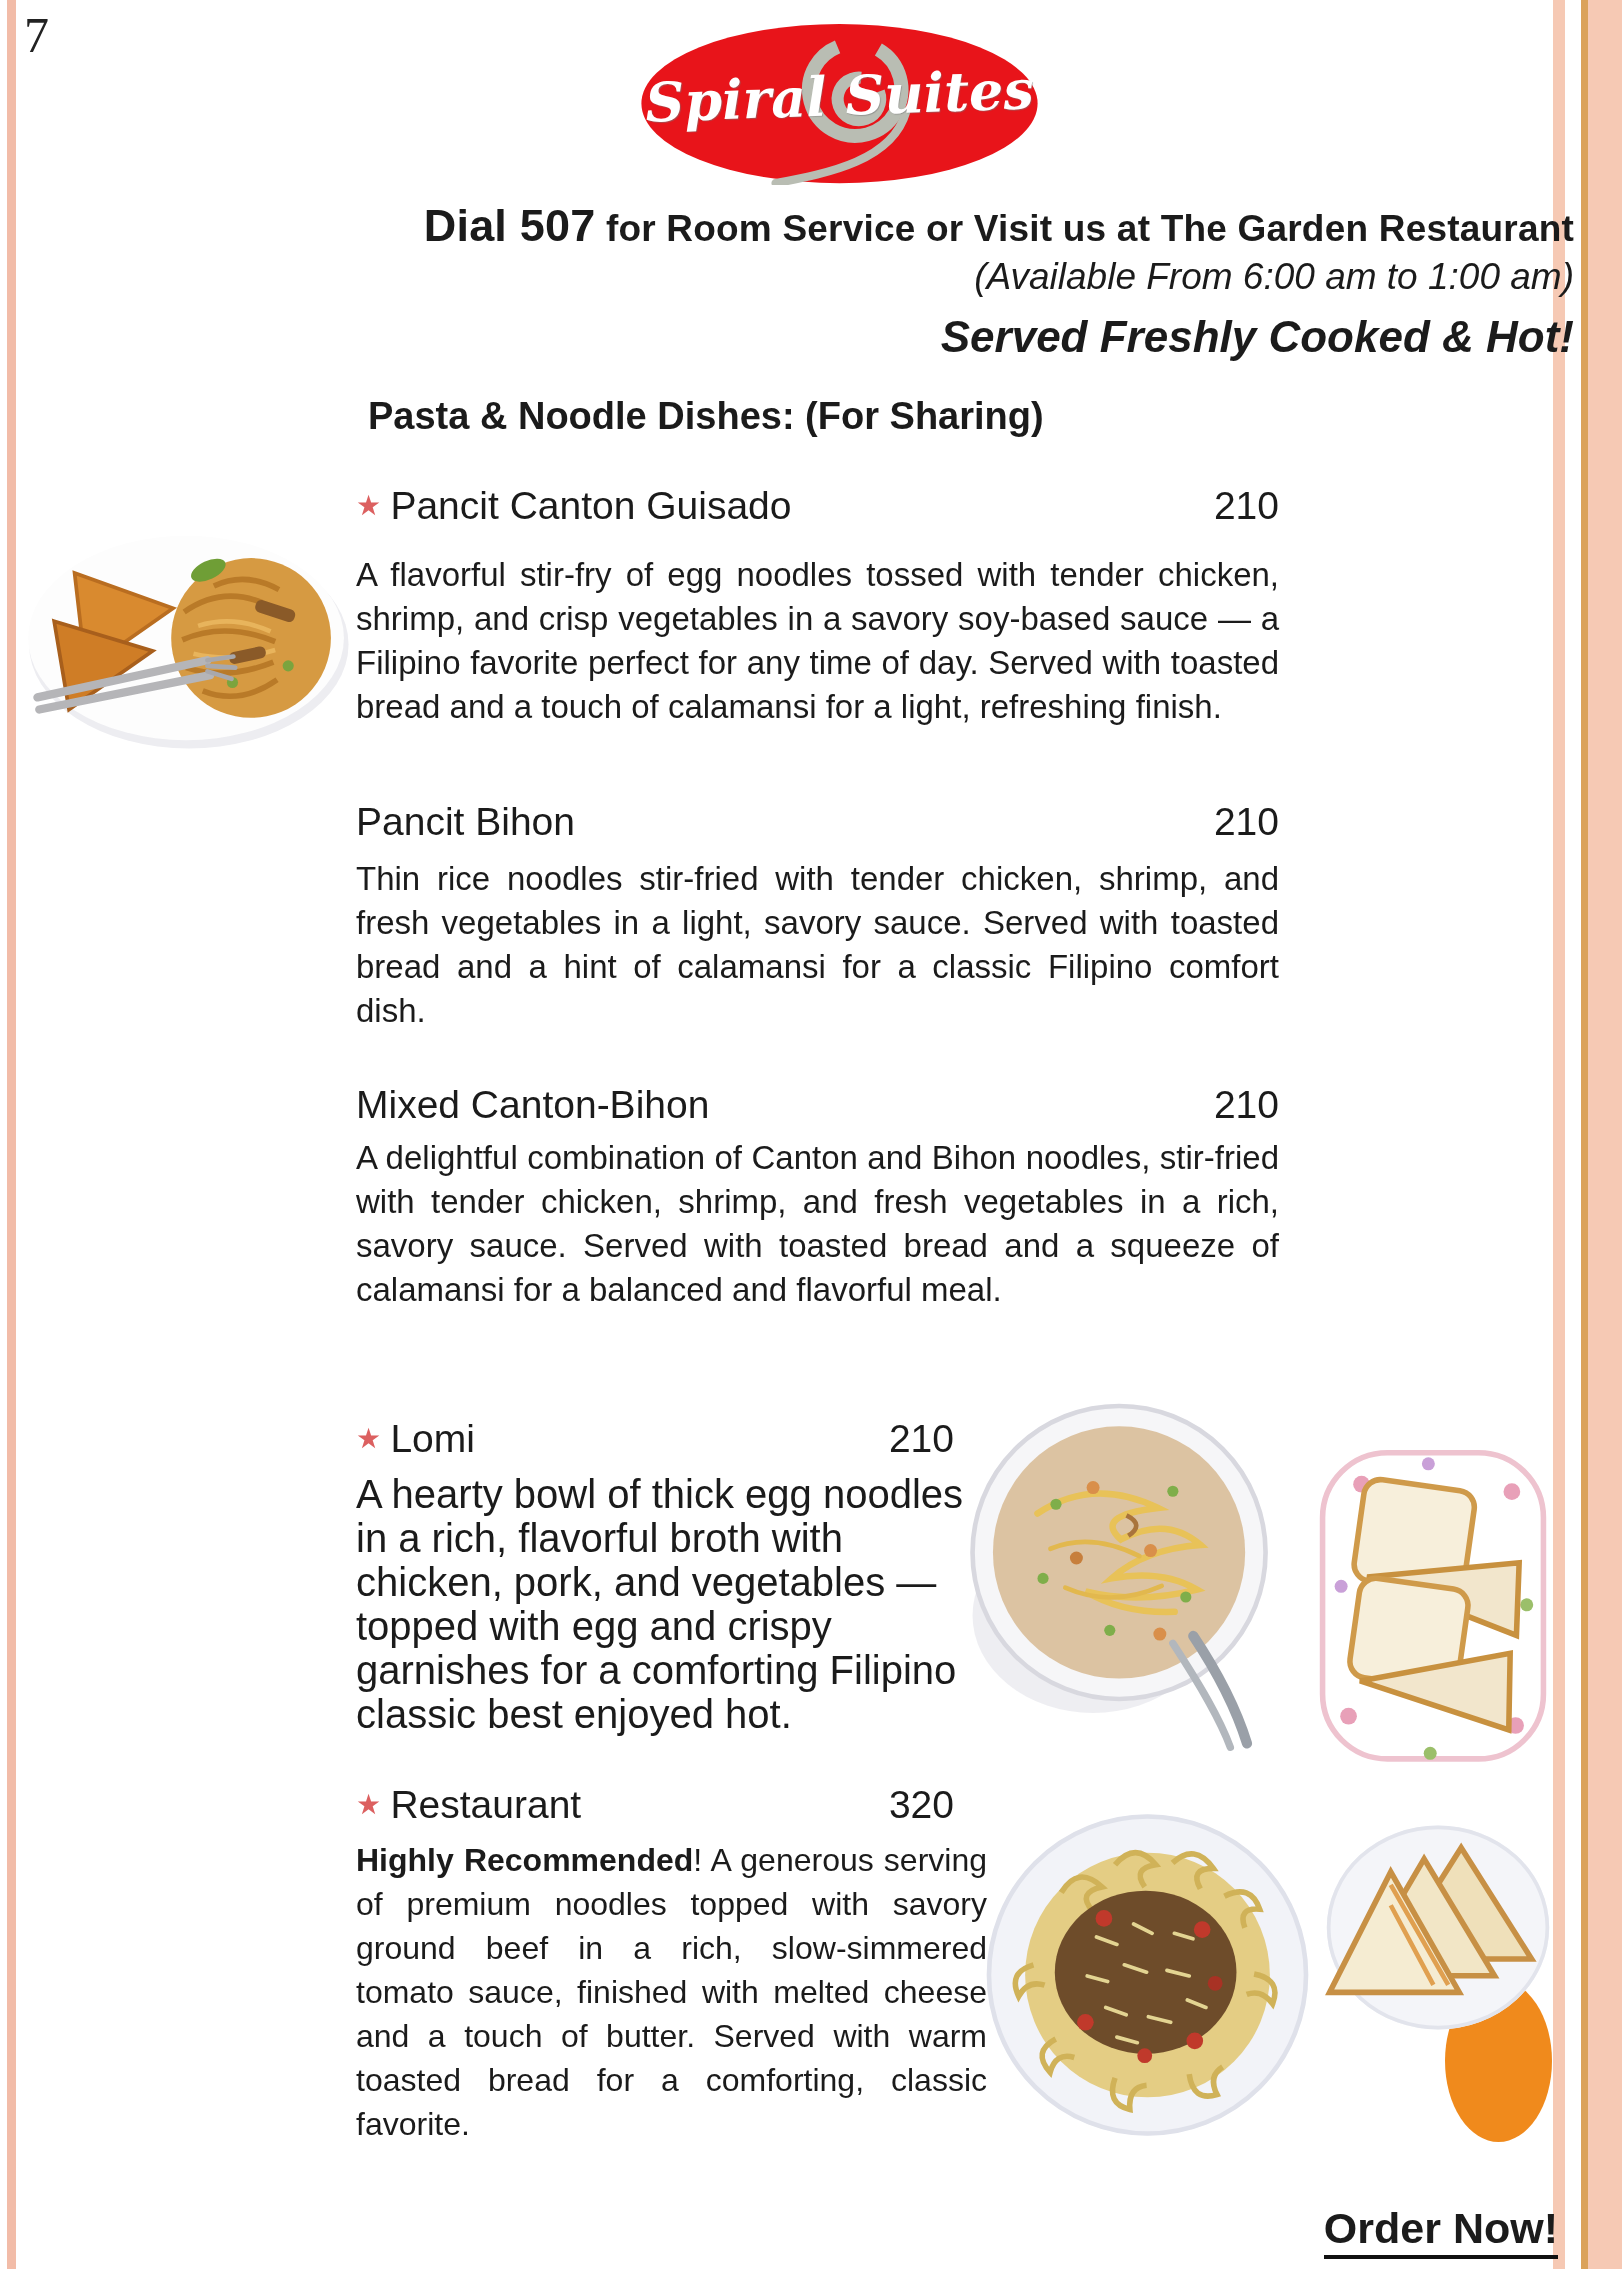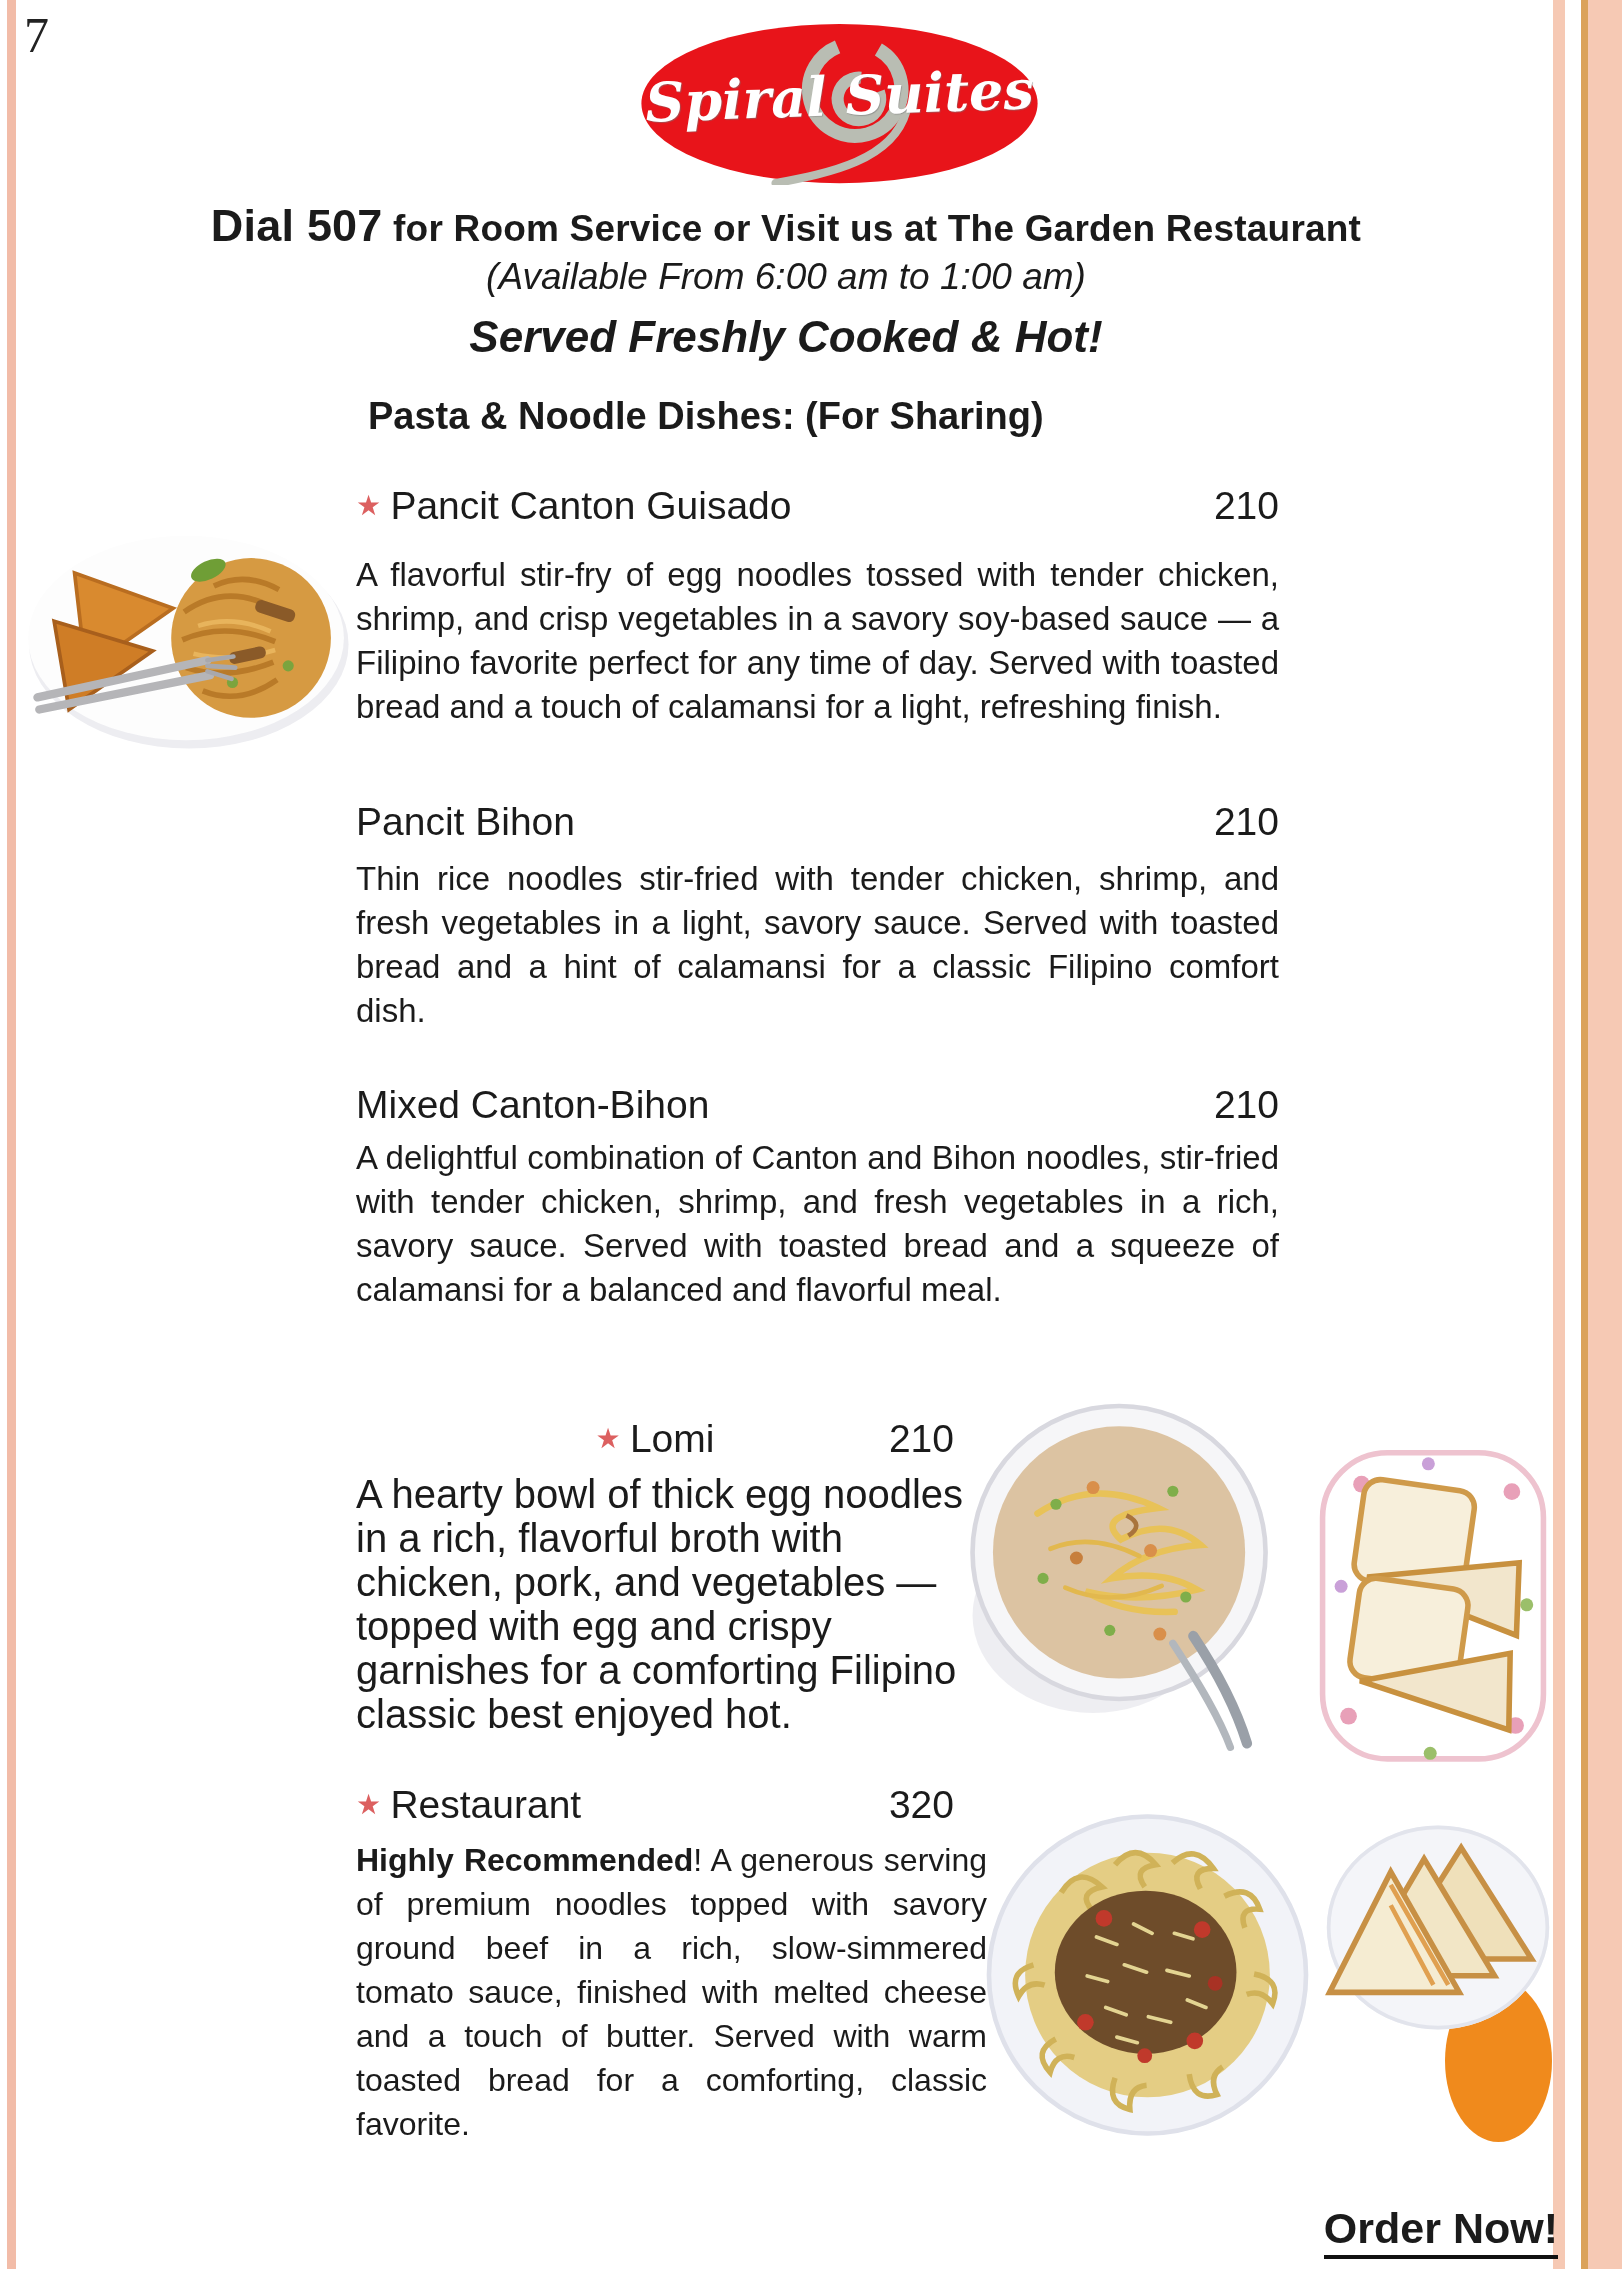--- a/index.html
+++ b/index.html
@@ -24,41 +24,41 @@
   .logo svg { position:absolute; left:0; top:0; }
   .logo-text {
     position:absolute; left:0; right:0; top:41px; text-align:center;
     font-family:"DejaVu Serif", serif; font-style:italic; font-weight:bold;
     font-size:54px; color:#ffffff; transform:rotate(-2deg);
     text-shadow:0.9px 0.9px 0.9px rgba(120,120,120,.55);
     white-space:nowrap;
   }
 
   
-  .center-line { position:absolute; left:7px; width:1558px; text-align:center; white-space:nowrap; }
+  .center-line { position:absolute; left:0; width:1558px; text-align:right; white-space:nowrap;padding-left:16px; }
   .dial-line { top:200px; font-weight:bold; font-size:37px; letter-spacing:0.2px; }
   .dial-num  { font-size:45px; }
   .availability { top:256px; font-style:italic; font-size:37px; }
   .tagline { top:312px; font-weight:bold; font-style:italic; font-size:44px; }
   .section-title { position:absolute; left:368px; top:395px; font-weight:bold; font-size:38px; white-space:nowrap; }
 
   
   .item { position:absolute; left:356px; }
   .head { position:relative; font-size:39px; white-space:nowrap; }
   .price { position:absolute; right:0; top:0; }
   .star { font-size:28px; color:#dc6060; margin-right:9.3px; vertical-align:3.7px; }
   .desc { margin:0; font-size:33px; line-height:44px; text-align:justify; }
   .i1 { top:484px; width:923px; }
   .i1 .desc { margin-top:25px; }
   .i2 { top:800px; width:923px; }
   .i2 .desc { margin-top:13px; }
   .i3 { top:1083px; width:923px; }
   .i3 .desc { margin-top:9.3px; }
   .i4 { top:1417px; width:631px; }
-  .i4 .head { width:598px;text-align:center; }
+  .i4 .head { width:598px; }
   .i4 .desc { margin-top:11px; font-size:40px; text-align:left; }
   .i5 { top:1783px; width:631px; }
   .i5 .head { width:598px; }
   .i5 .desc { margin-top:11px; font-size:32px; }
   .hl { font-weight:bold; }
 
   
   .cta { position:absolute; left:0; width:1558px; top:2204px; text-align:right; }
   .cta span {
     font-weight:bold; font-size:43px; border-bottom:4.6px solid #111; padding-bottom:2.8px;

